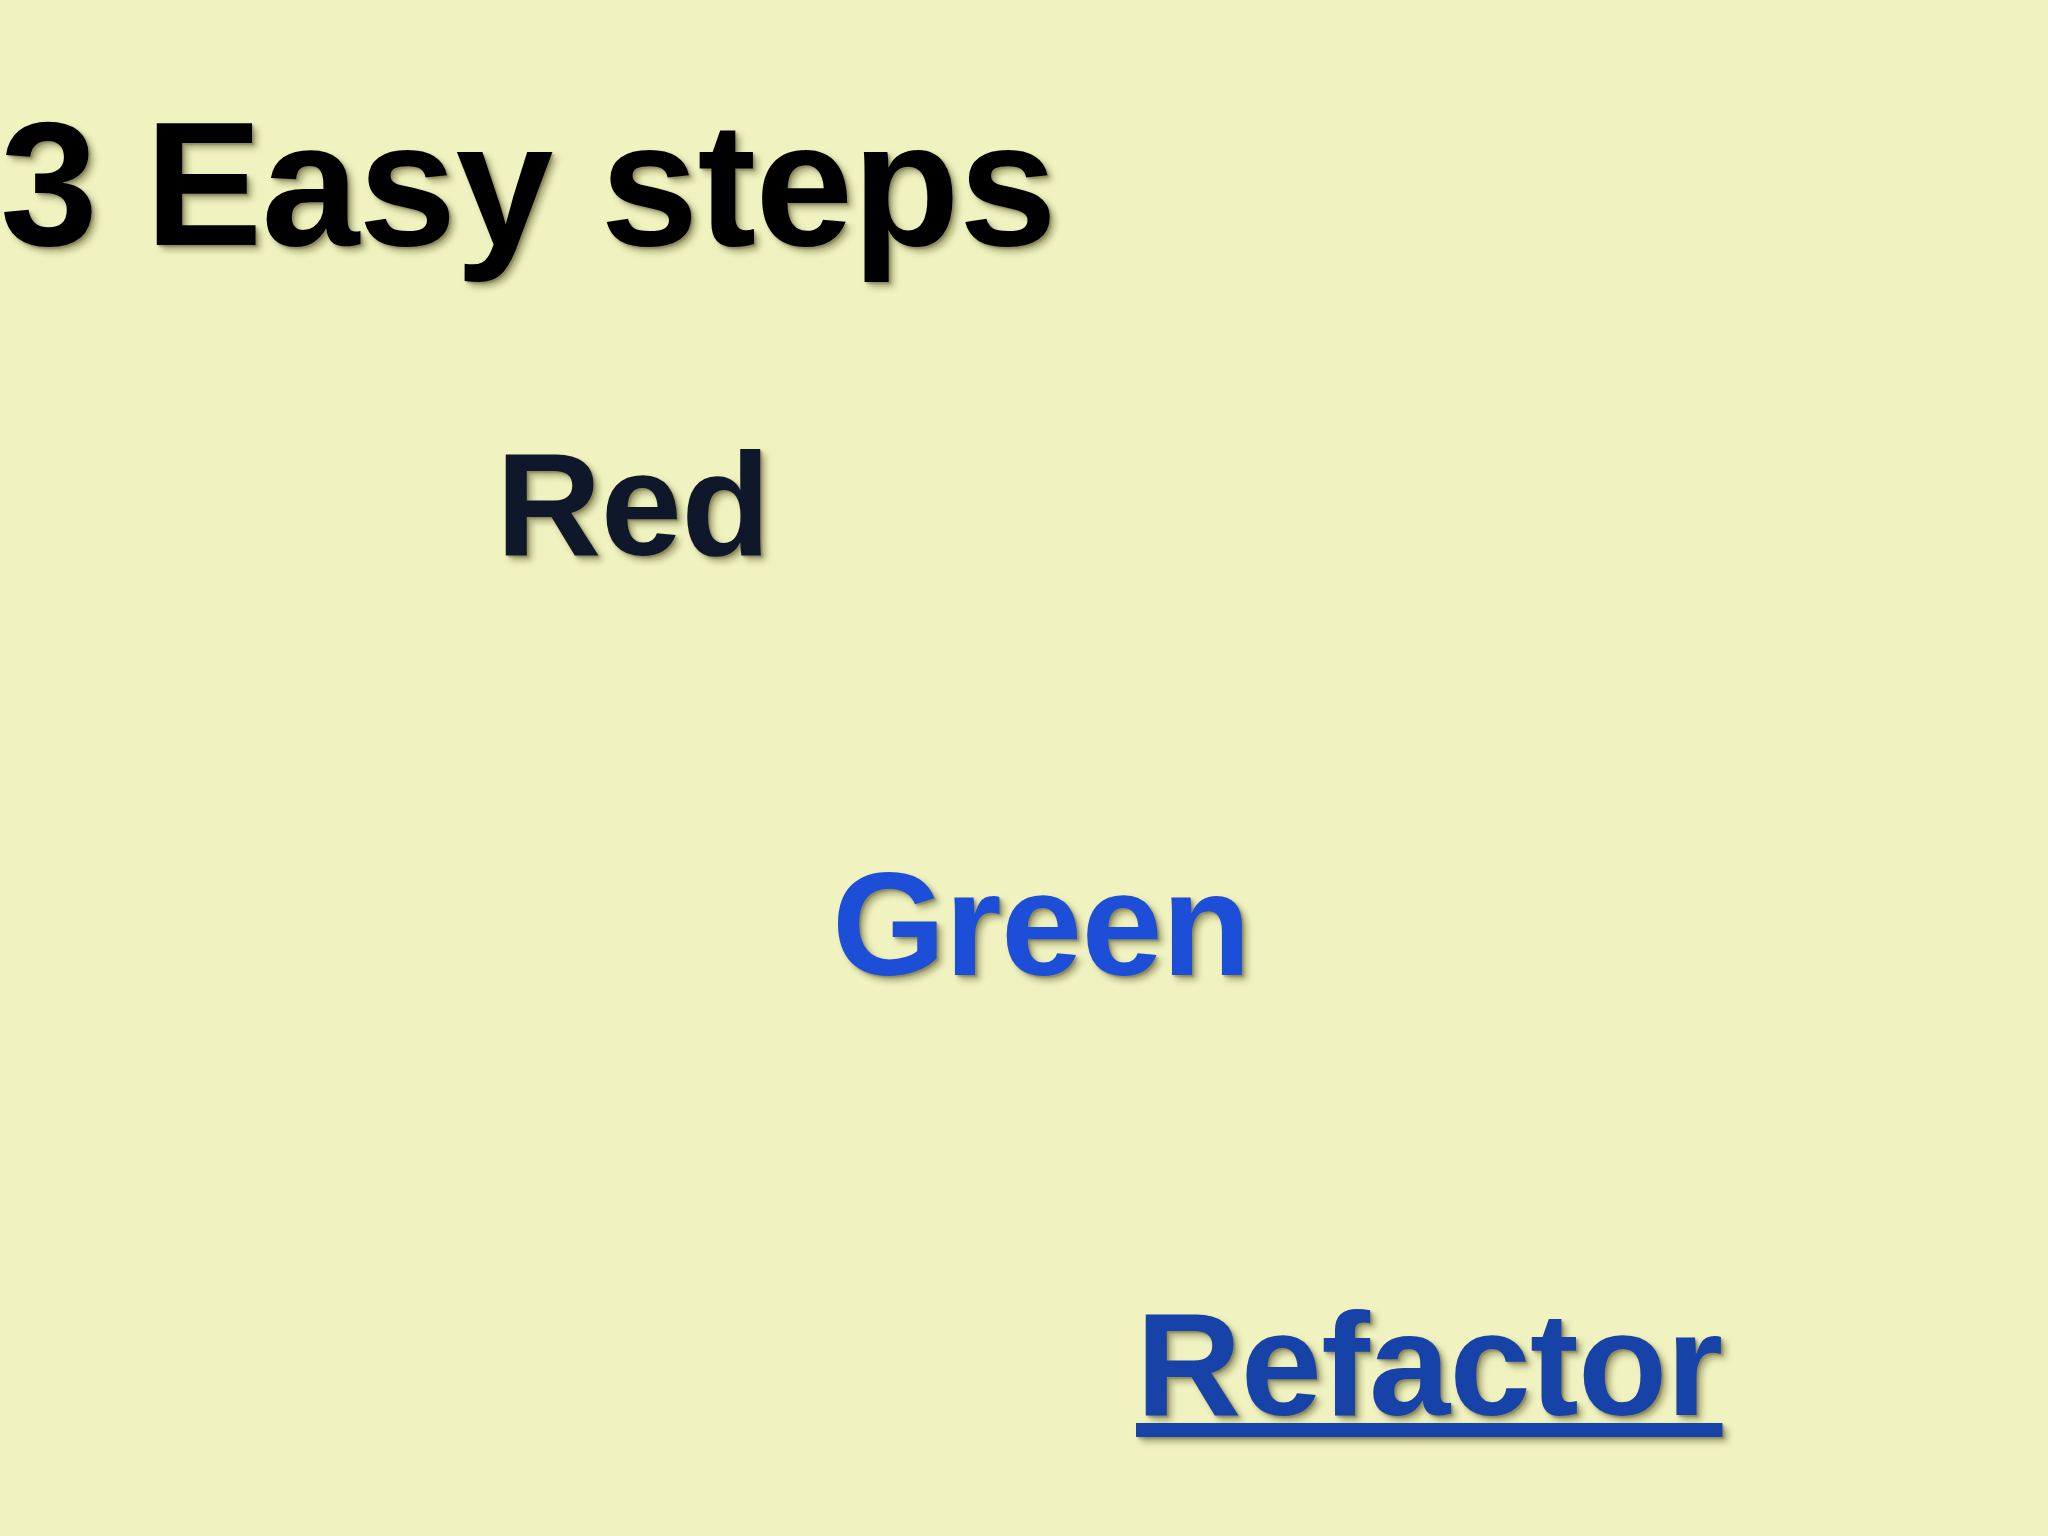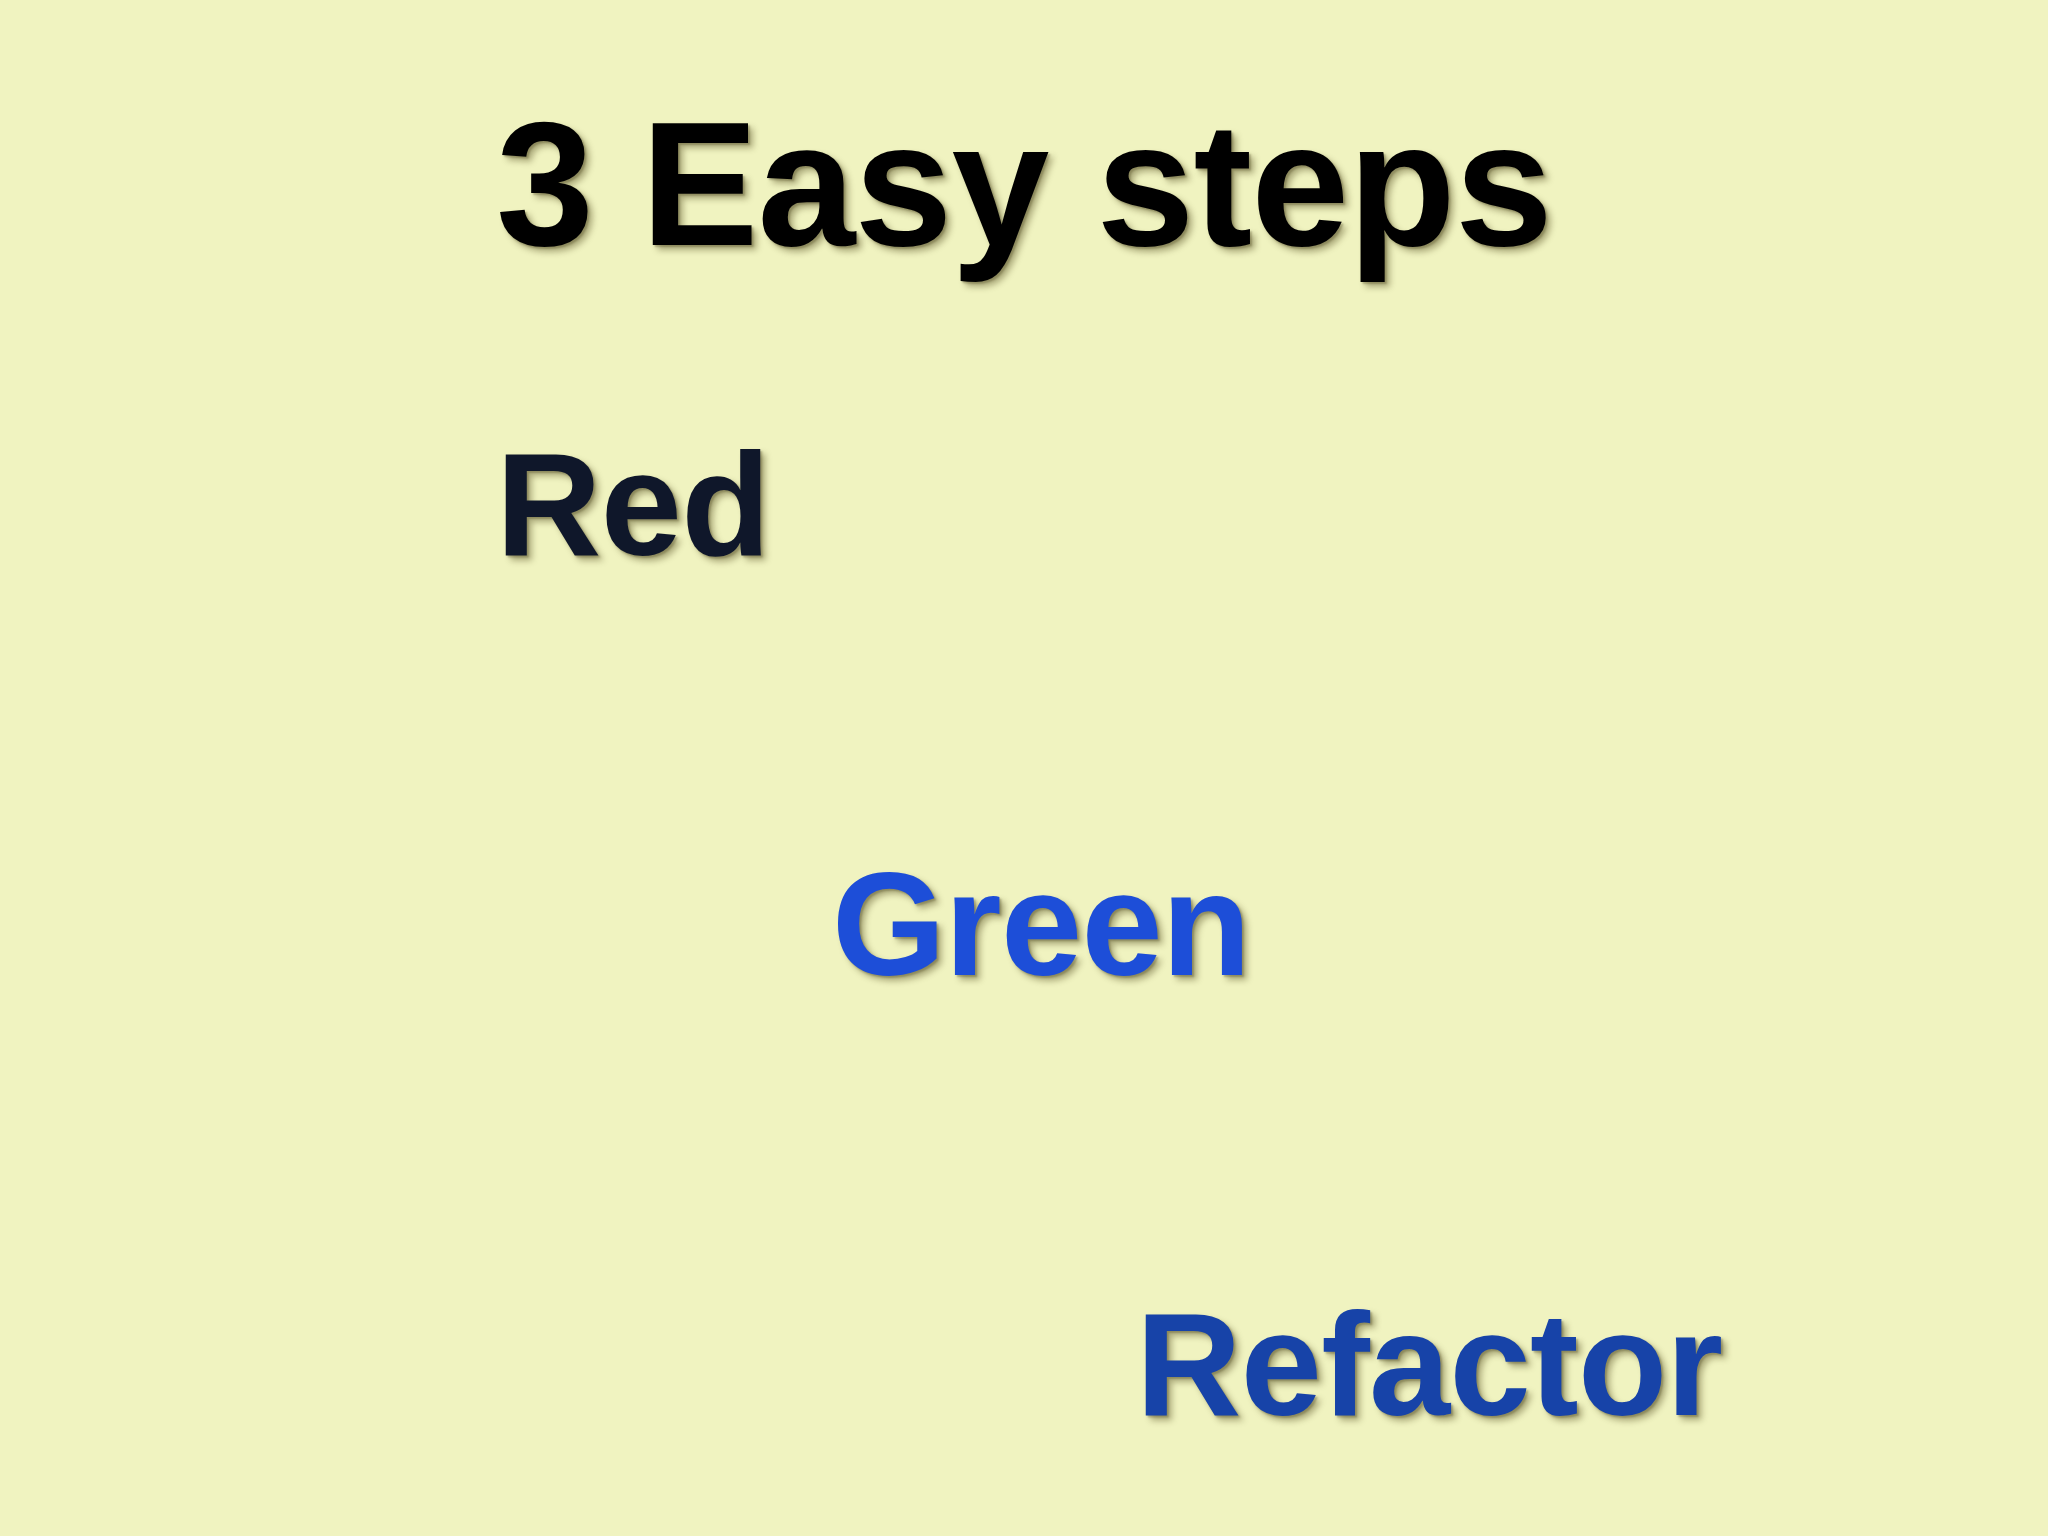--- a/index.html
+++ b/index.html
@@ -34,21 +34,20 @@
     text-shadow:
        5px  5px 6px rgba(70, 62, 20, 0.40),
        2px  2px 2px rgba(60, 52, 15, 0.30);
   }
 
   
   #slide-title {
     top: 96px;
     left: 0;
     width: 2048px;
-    text-align: center;
     font-size: 176px;
     color: #000000;
   }
 
   
   #step-red {
     top: 432px;
     left: 496px;
     font-size: 146px;
     color: #0f172a;
@@ -61,20 +60,21 @@
     font-size: 146px;
     color: #1d4ed8;
   }
 
   
   #step-refactor {
     top: 1292px;
     left: 1136px;
     font-size: 146px;
     color: #1743A8;
+    text-decoration: underline;
   }
 </style>
 </head>
 <body>
 
 <div id="slide">
 
   <h1 id="slide-title" class="slide-text">3 Easy steps</h1>
 
   <div id="step-red" class="slide-text">Red</div>

